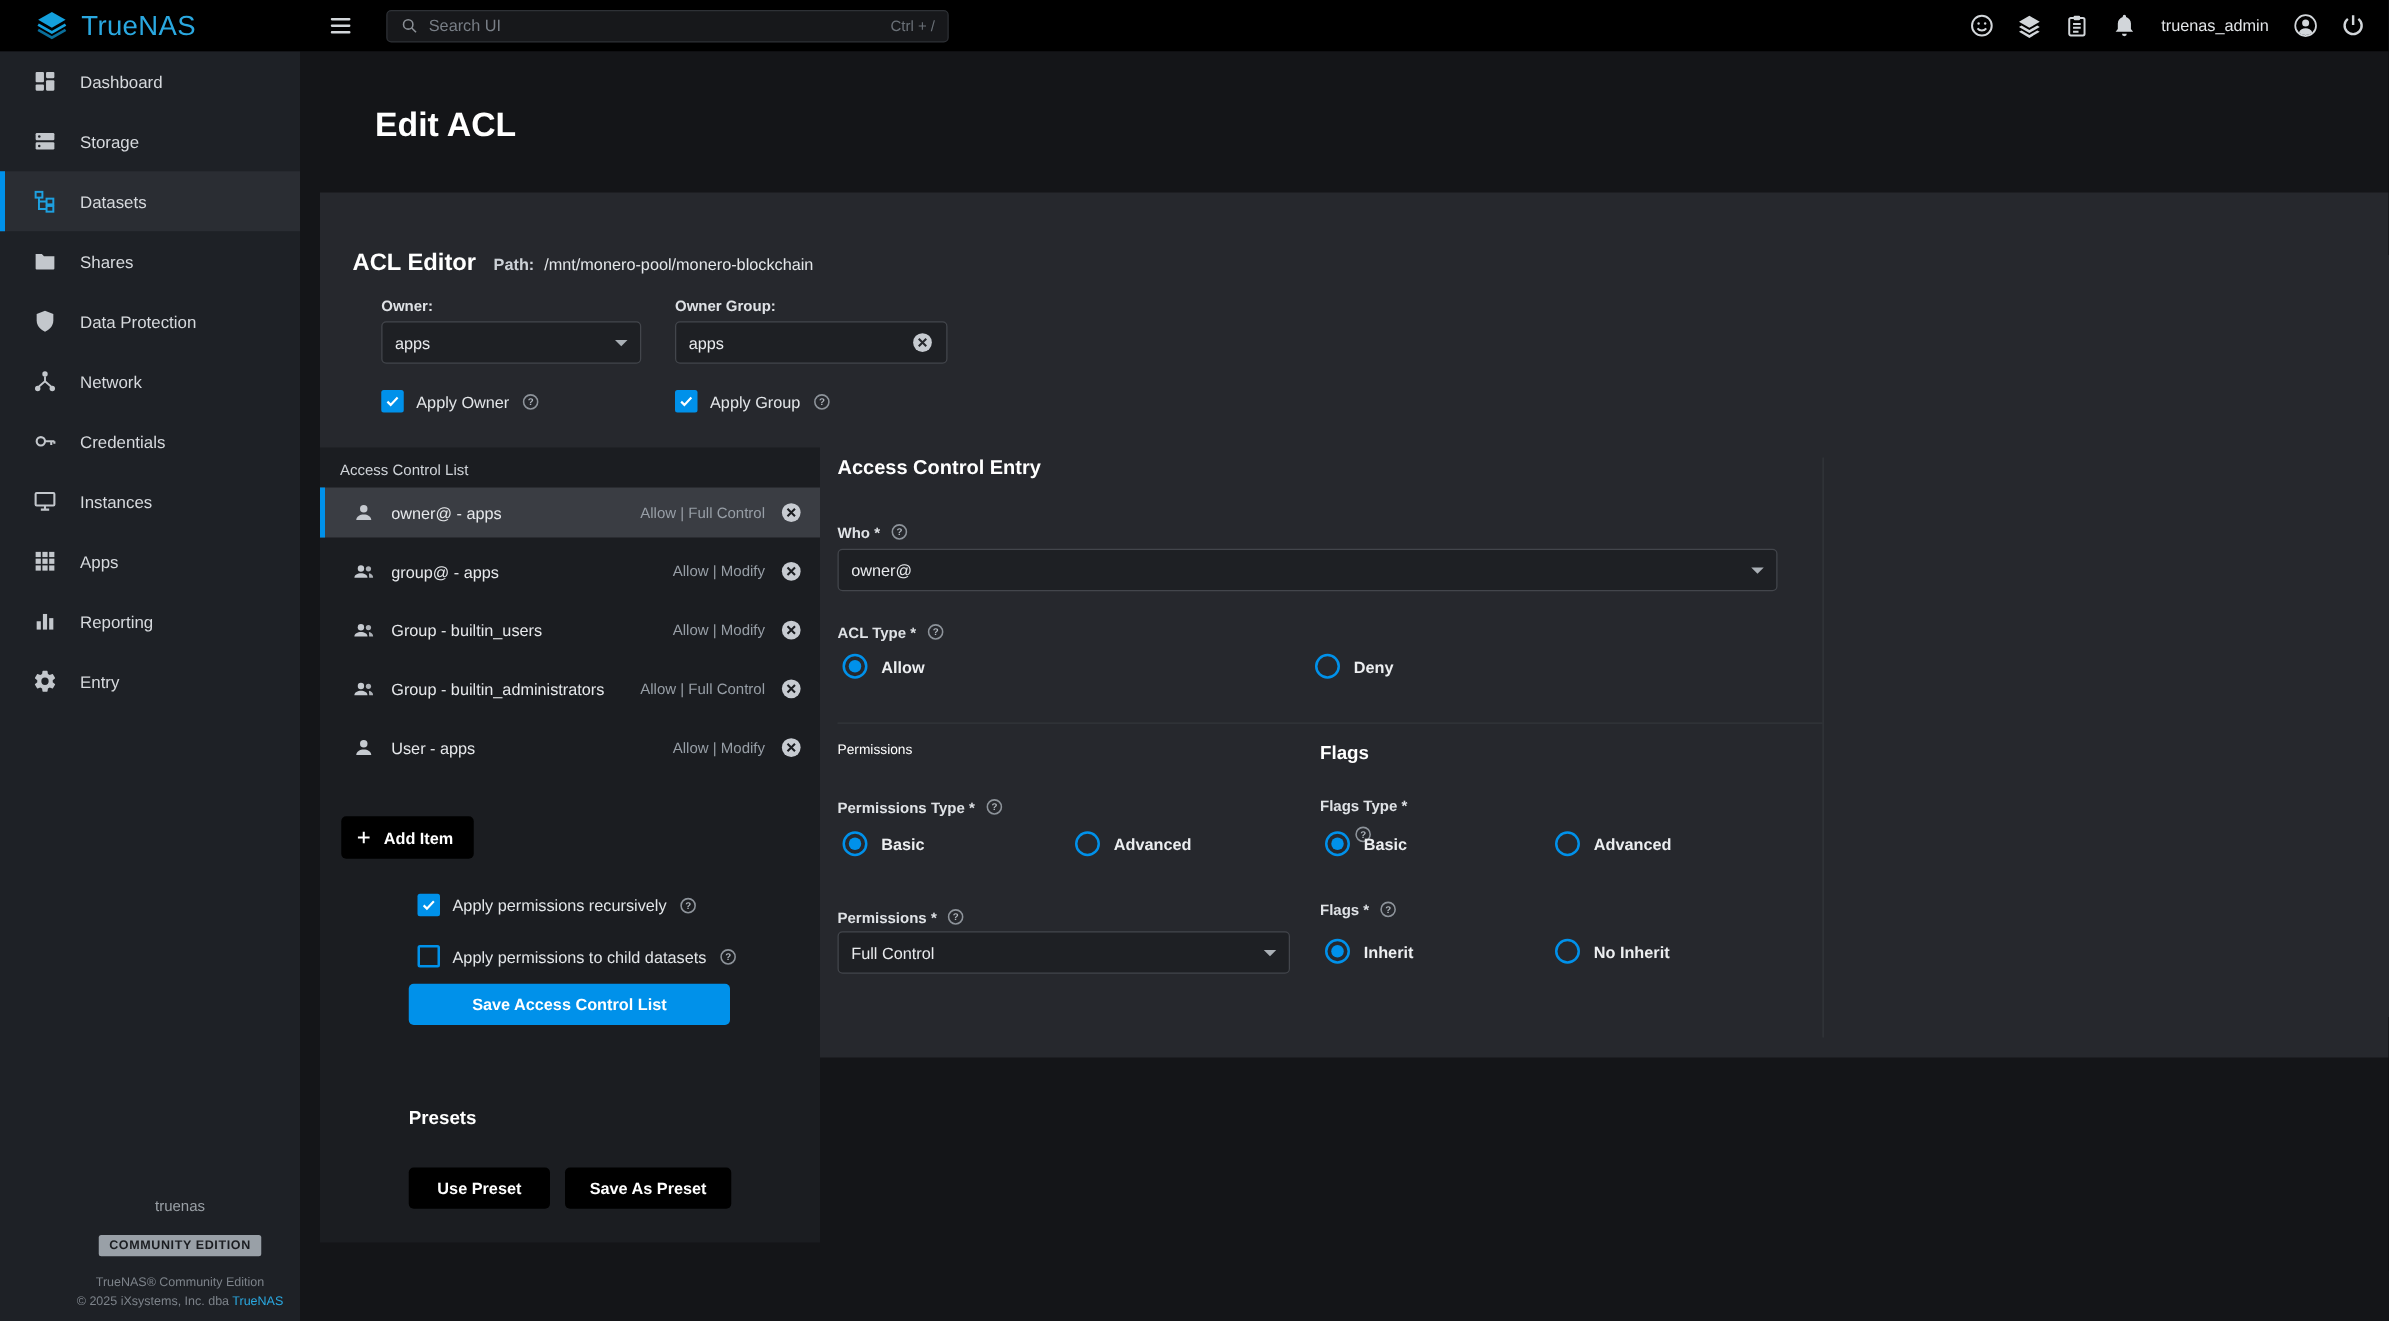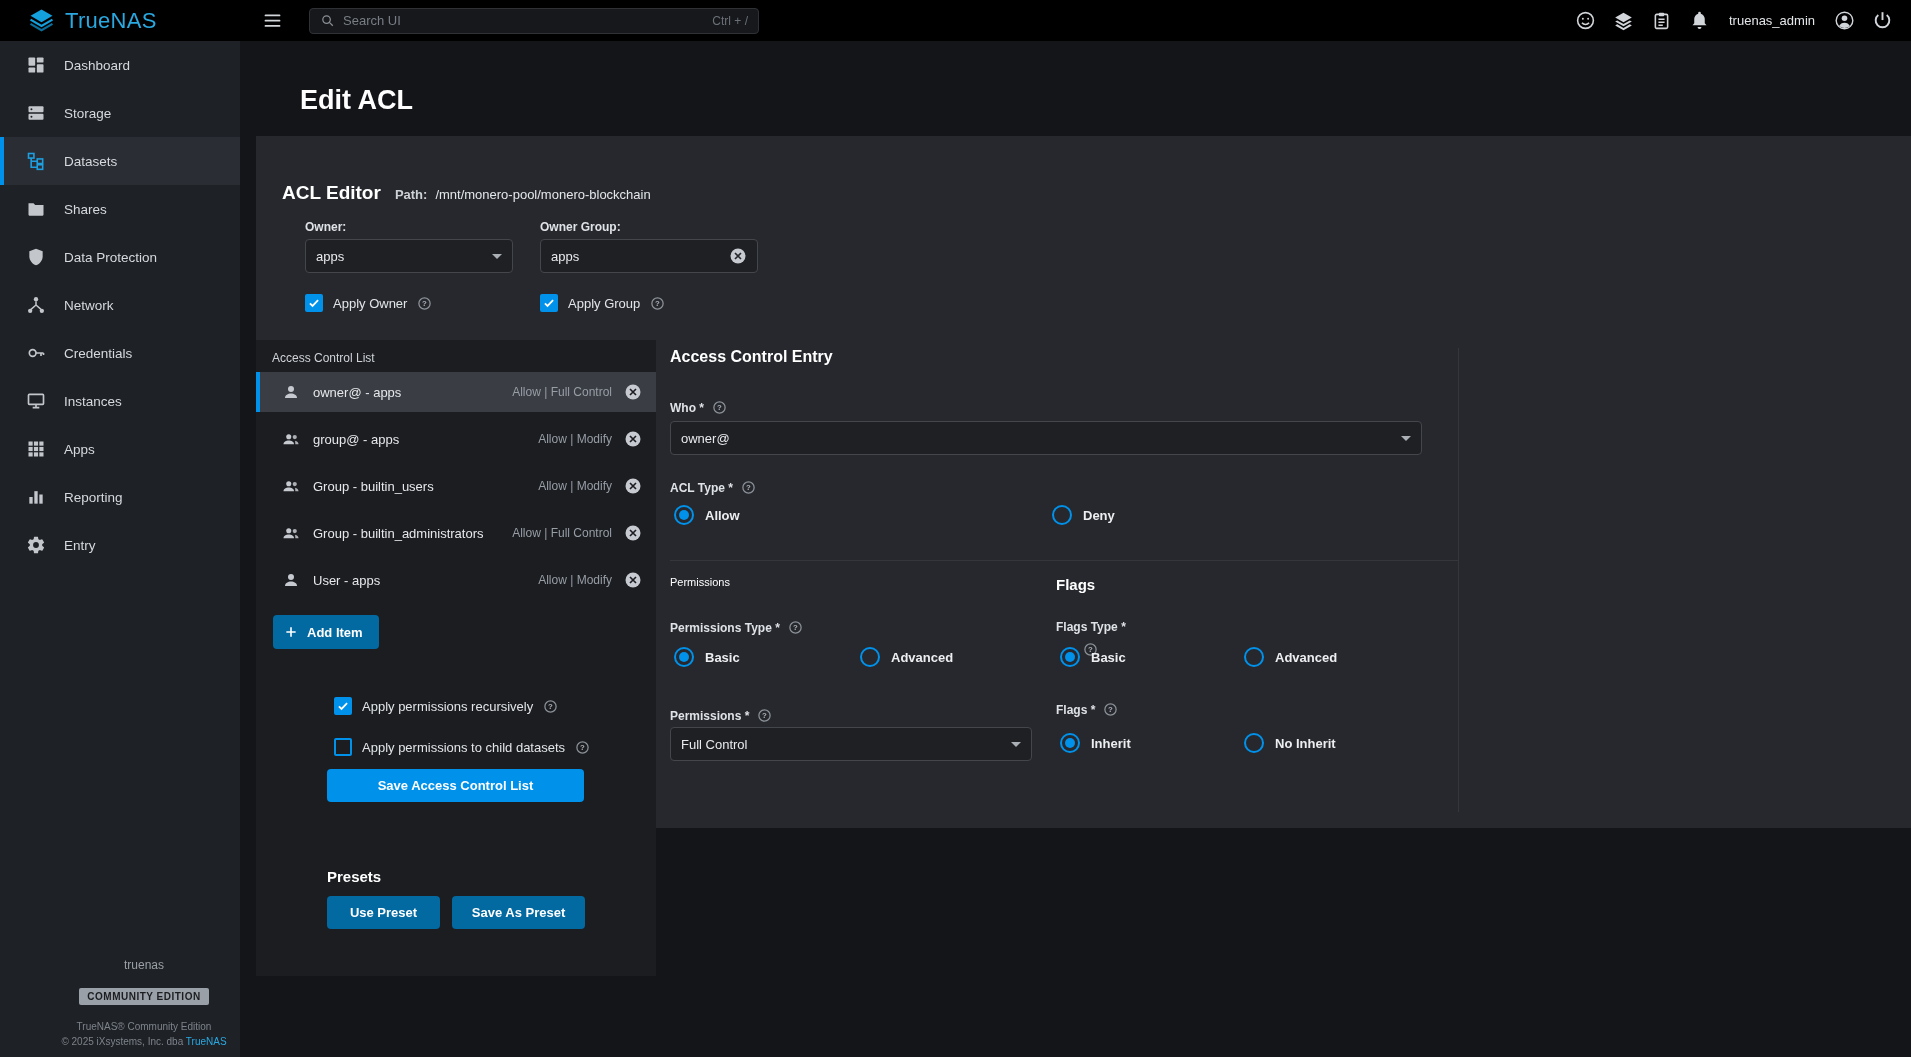--- a/index.html
+++ b/index.html
@@ -36,21 +36,21 @@
   .side-footer { position:absolute; bottom:10px; left:0; width:100%; text-align:center; }
   .hostname { font-size:12px; color:#9aa0a6; }
   .edition-badge { display:inline-block; margin-top:16px; background:#99a0a7; color:#1b1d21; font-size:10px; font-weight:bold; letter-spacing:.5px; padding:3px 8px; border-radius:2px; }
   .footer-line { margin-top:16px; font-size:10px; color:#7d838a;text-align:center; }
   .footer-copy { margin-top:4px; font-size:10px; color:#7d838a; }
   .footer-link { color:#2aa8e0; }
 
   
   .main { position:absolute; top:41px; left:240px; right:0; bottom:0; background:#141518; }
   .page-title { position:absolute; left:16px; top:44px; font-size:27px; font-weight:700; color:#fff;margin-left:44px; }
-  .card { position:absolute; left:16px; top:95px; right:0; height:692px; background:#26282d; }
+  .card { position:absolute; left:16px; top:113px; right:0; height:692px; background:#26282d; }
 
   
   .editor-head { position:absolute; left:26px; top:46px; display:flex; align-items:baseline; gap:14px; }
   .editor-title { font-size:19px; font-weight:700; color:#fff; }
   .path-label { font-size:13px; font-weight:700; color:#cdd2d7; }
   .path-value { font-size:13px; color:#e4e7ea; margin-left:-6px; }
 
   .field-label { position:absolute; font-size:12px; font-weight:600; color:#dfe2e6; }
   .lbl-owner { left:49px; top:84px; }
   .lbl-owner-group { left:284px; top:84px; }
@@ -80,21 +80,21 @@
   .acl-rows { position:absolute; left:0; top:32px; right:0; }
   .acl-row { height:40px; display:flex; align-items:center; padding:0 14px 0 26px; margin-bottom:7px; cursor:pointer; }
   .acl-row.selected { background:#3a3d43; border-left:4px solid #0091ea; padding-left:22px; }
   .row-icon { width:18px; height:18px; color:#c6cad0; display:inline-flex; flex:none; }
   .row-icon svg { width:18px; height:18px; }
   .row-who { font-size:13px; color:#e6e8eb; margin-left:13px; }
   .row-perm { margin-left:auto; font-size:12px; color:#979ea6; }
   .row-delete { margin-left:12px; width:18px; height:18px; display:inline-flex; cursor:pointer; flex:none; }
 
   .btn { border:none; border-radius:4px; font-family:"Liberation Sans", sans-serif; font-size:13px; font-weight:700; color:#fff; display:inline-flex; align-items:center; justify-content:center; cursor:pointer; }
-  .btn-gray { background:#0369a1; }
+  .btn-gray { background:#000000;margin-top:20px; }
   .btn-blue { background:#0091ea; }
   .btn-red { background:#dd3b3b; }
   .add-item { position:absolute; left:17px; top:275px; height:34px; padding:0 16px 0 10px; gap:8px; }
   .add-item .plus { width:16px; height:16px; display:inline-flex; }
   .add-item .plus svg { width:16px; height:16px; }
 
   .check-recursive { position:absolute; left:78px; top:357px; }
   .check-child { position:absolute; left:78px; top:398px; }
   .save-acl-btn { position:absolute; left:71px; top:429px; width:257px; height:33px; }
   .strip-acl-btn { position:absolute; left:71px; top:475px; width:257px; height:33px; }

